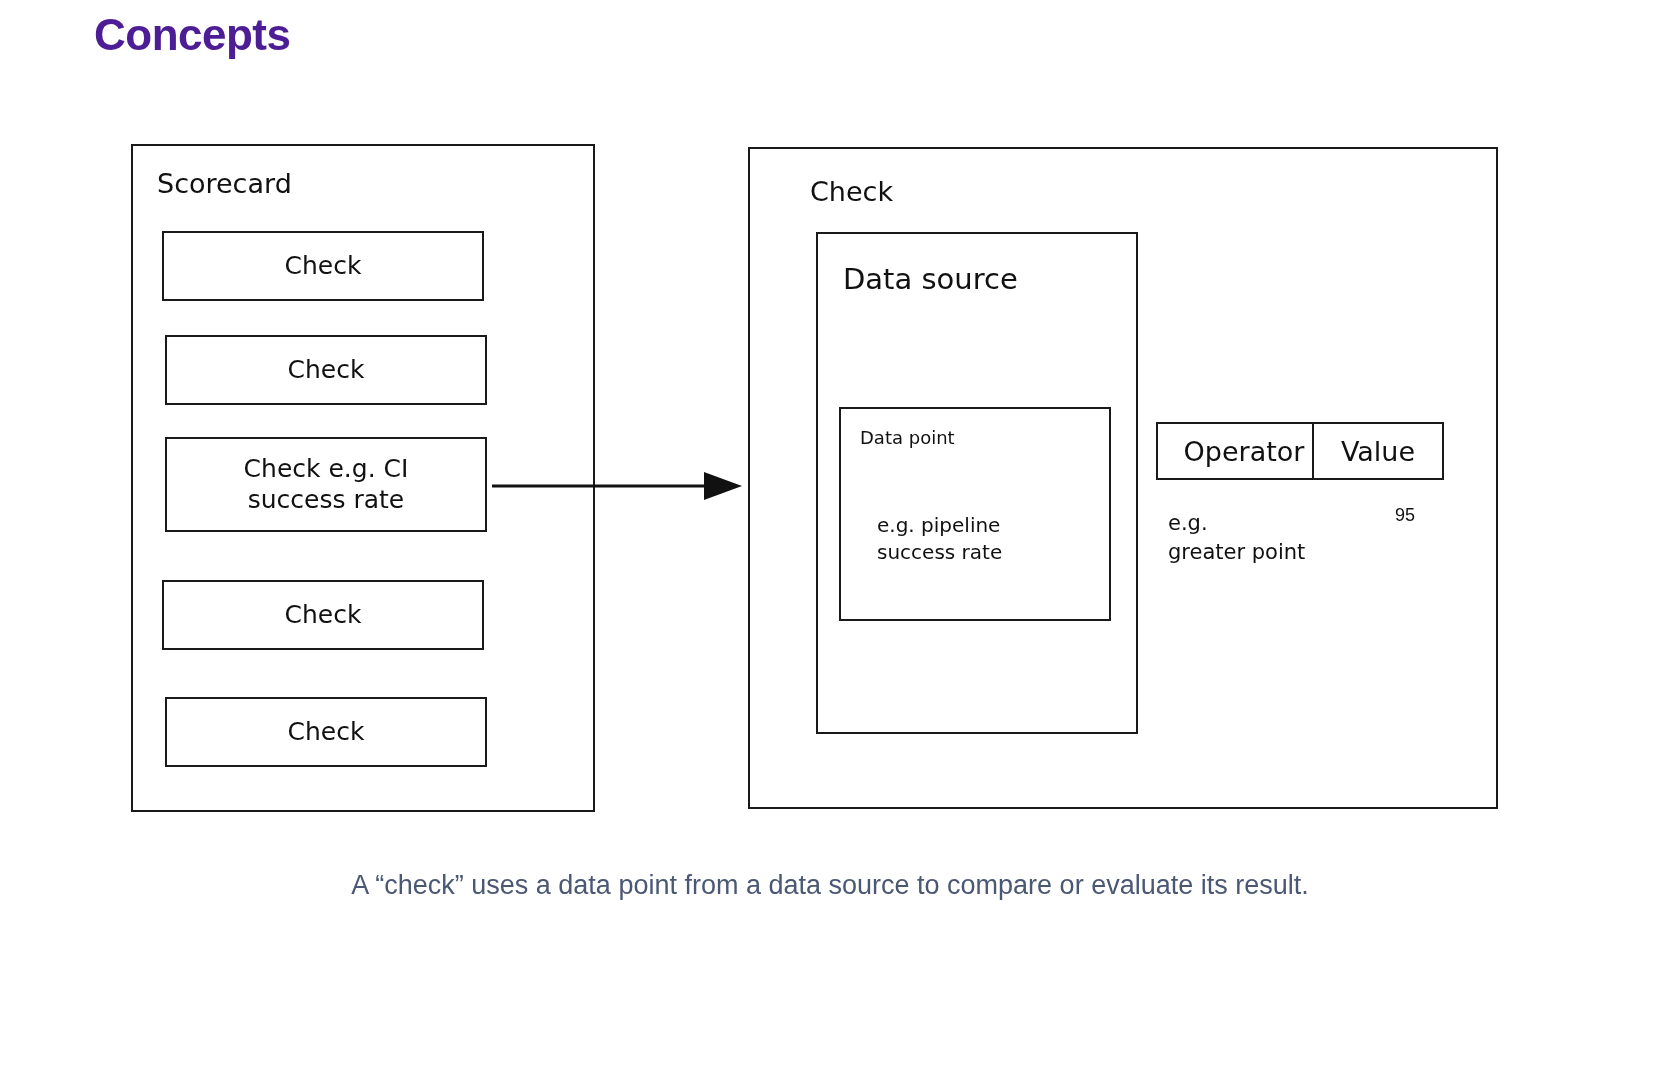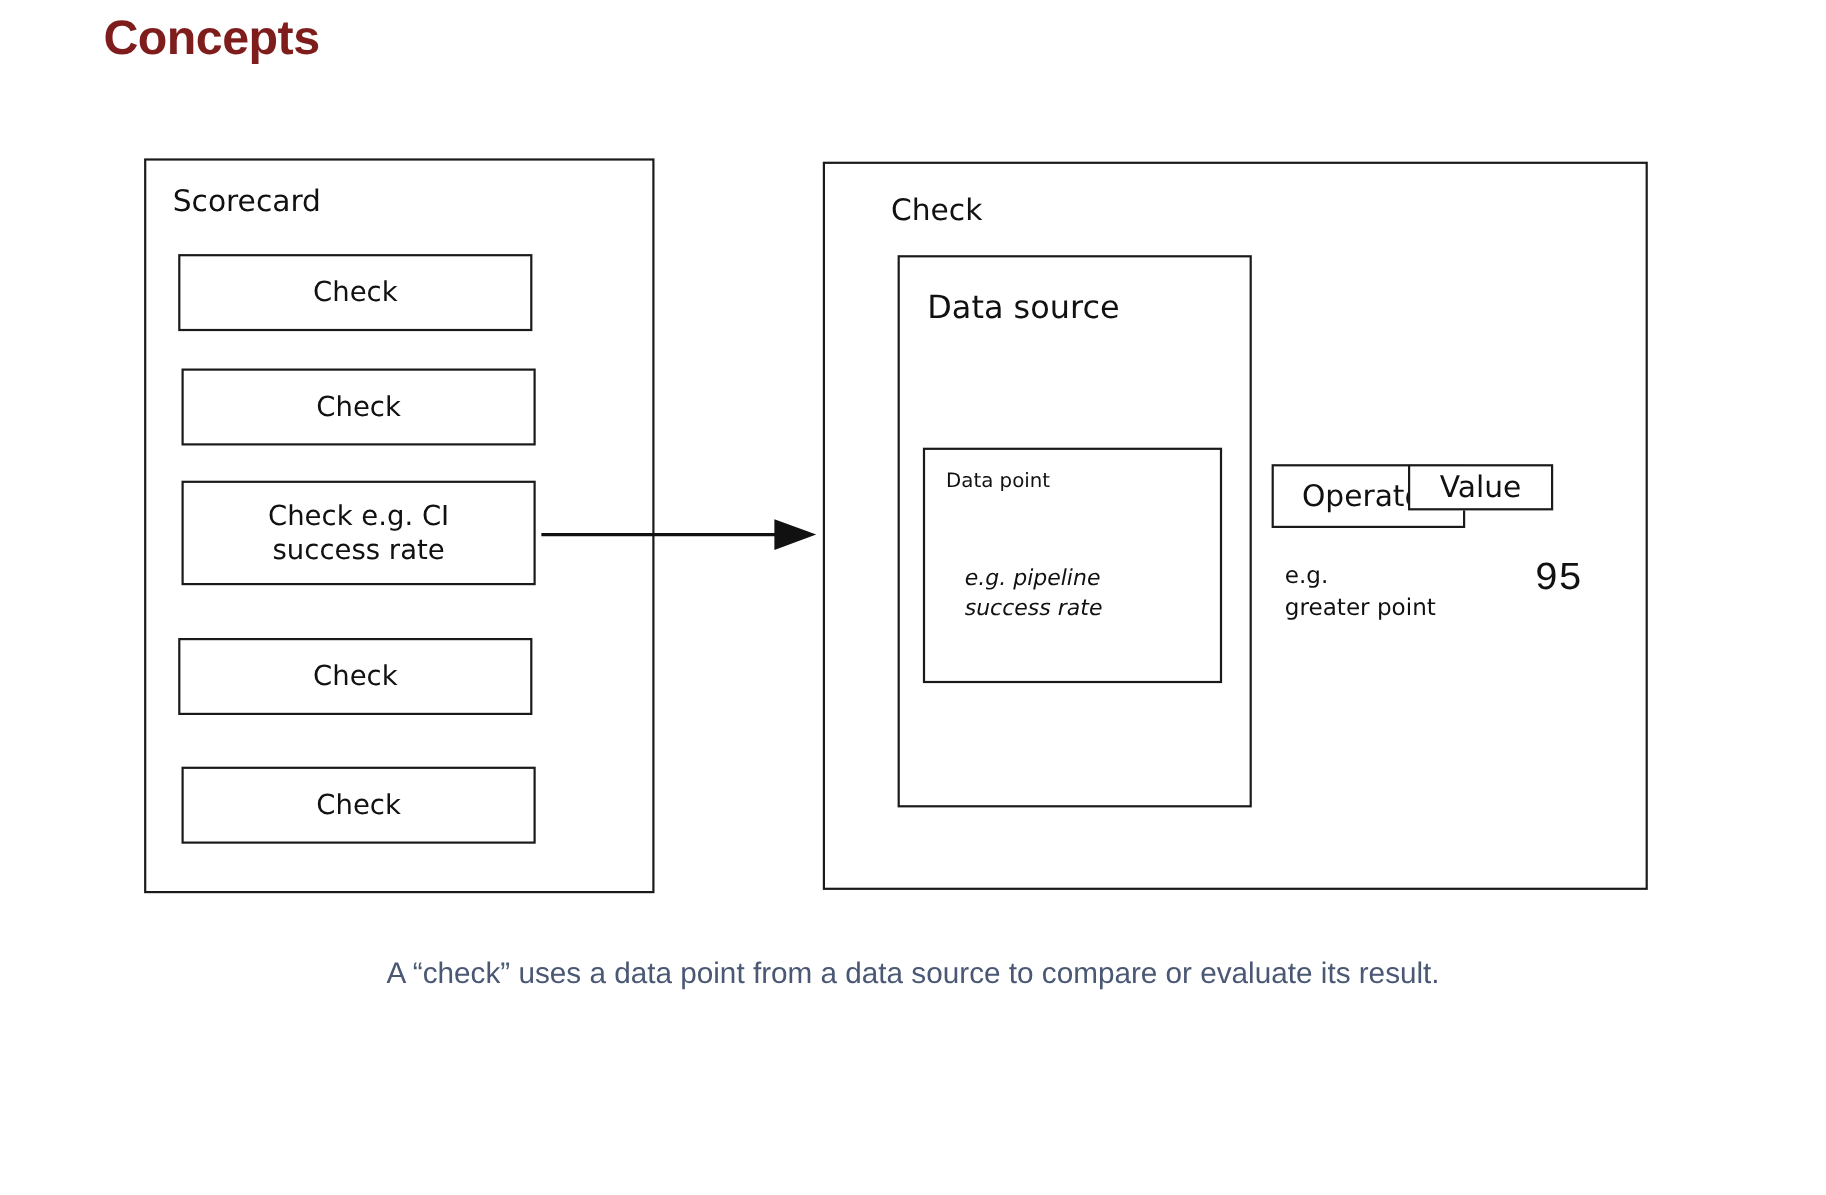--- a/index.html
+++ b/index.html
@@ -16,21 +16,21 @@
   }
 
   
   #page-title {
     position: absolute;
     left: 94px;
     top: 11px;
     font-family: "Liberation Sans", sans-serif;
     font-size: 44px;
     font-weight: bold;
-    color: #7f1d1d;
+    color: #4c1d95;
     letter-spacing: -0.5px;
     line-height: 1.1;
   }
 
   
   #diagram {
     position: absolute;
     left: 0;
     top: 0;
     width: 1660px;
@@ -142,35 +142,34 @@
   }
   #data-point-eg {
     position: absolute;
     left: 36px;
     top: 103px;
     font-family: "DejaVu Sans", sans-serif;
     font-size: 20px;
     line-height: 1.35;
     color: #111111;
     white-space: nowrap;
-    font-style: italic;
   }
 
   
   #operator-box {
     left: 1156px;
     top: 422px;
     width: 176px;
     height: 58px;
   }
   #value-box {
-    left: 1280px;
+    left: 1312px;
     top: 422px;
     width: 132px;
-    height: 42px;
+    height: 58px;
   }
   .pill-label {
     position: absolute;
     left: 0;
     top: 0;
     width: 100%;
     height: 100%;
     display: flex;
     align-items: center;
     justify-content: center;
@@ -186,22 +185,22 @@
     font-family: "DejaVu Sans", sans-serif;
     font-size: 21px;
     line-height: 1.36;
     color: #111111;
     white-space: nowrap;
   }
   #value-eg {
     position: absolute;
     left: 1395px;
     top: 505px;
-    font-family: Liberation Mono, monospace;
-    font-size: 36px;
+    font-family: Liberation Sans, sans-serif;
+    font-size: 18px;
     color: #111111;
     white-space: nowrap;
   }
 
   
   #flow-arrow {
     position: absolute;
     left: 492px;
     top: 466px;
     width: 250px;

